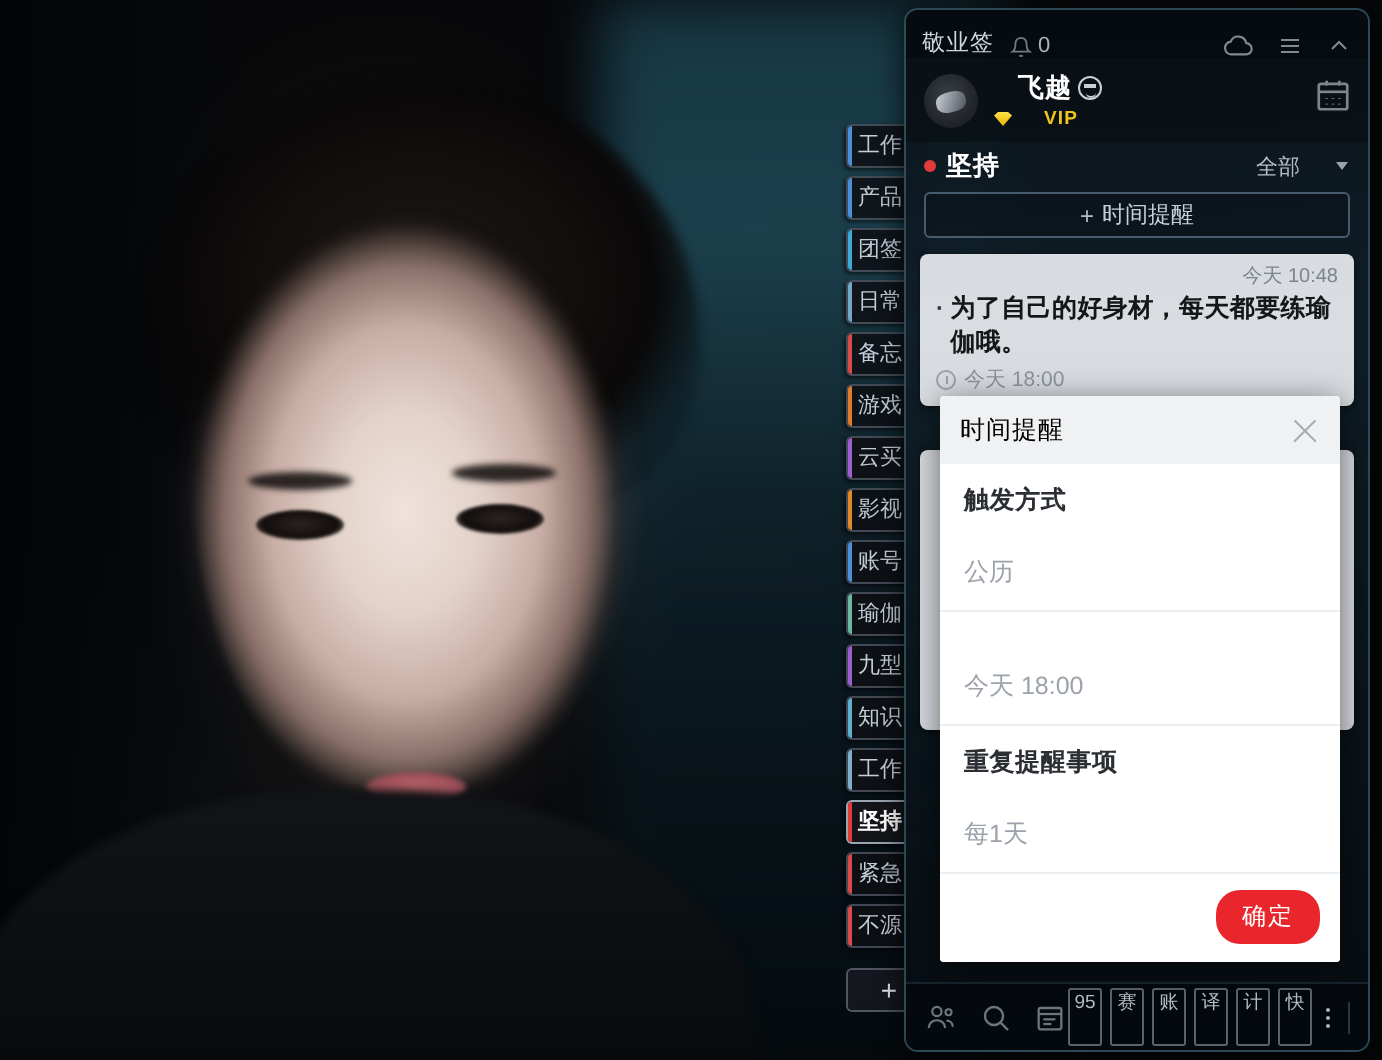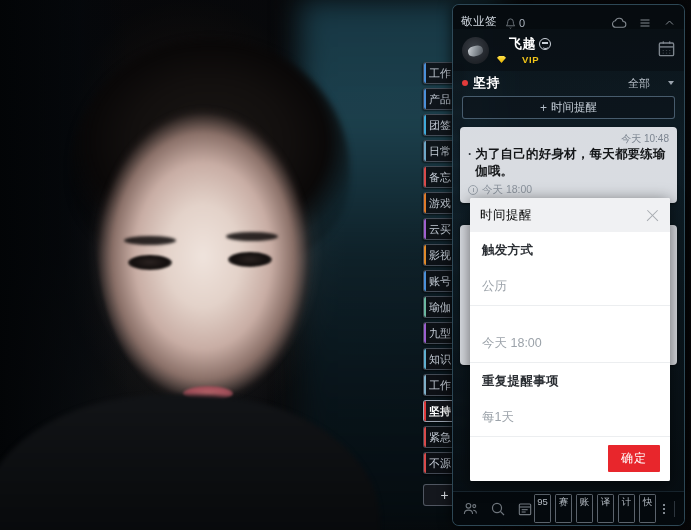--- a/index.html
+++ b/index.html
@@ -388,21 +388,21 @@
     padding: 8px 10px 9px 10px;
     display: flex;
     justify-content: flex-end;
     background: #fff;
   }
   .ok-btn {
     background: #e8262c;
     color: #ffffff;
     font-size: 12px;
     border: none;
-    border-radius: 1px;
+    border-radius: 12px;
     padding: 5px 13px;
     letter-spacing: 1px;
     font-family: inherit;
   }
 
   
   .botbar {
     position: absolute;
     left: 0; right: 0; bottom: 0;
     height: 34px;

